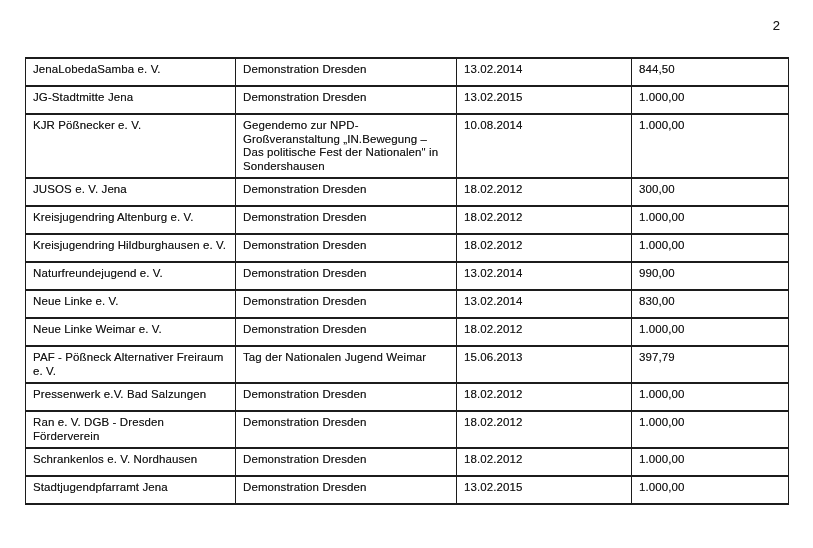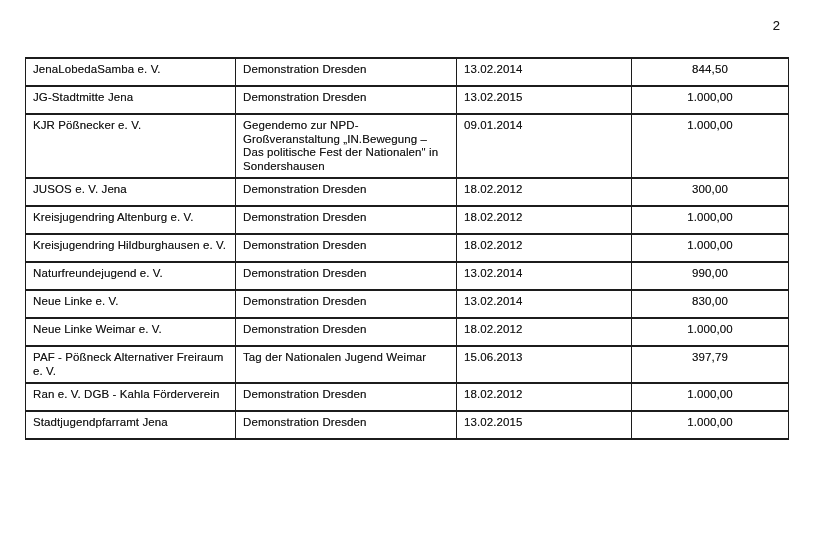--- a/index.html
+++ b/index.html
@@ -41,21 +41,21 @@
     padding: 4px 7px 4px 7px;
     height: 18px; 
     overflow: hidden;
     letter-spacing: 0.1px;
   }
   col.c-org   { width: 210px; }
   col.c-event { width: 221px; }
   col.c-date  { width: 175px; }
   col.c-amount{ width: 157px; }
   td.cell-amount {
-    text-align: center;
+    text-align: left;
     padding-right: 8px;
   }
   
   table.scan-table td, .page-number {
     text-shadow: 0 0 0.4px rgba(20,20,20,0.55);
   }
 </style>
 </head>
 <body>
 
@@ -82,21 +82,21 @@
       <td class="cell-org">JG-Stadtmitte Jena</td>
       <td class="cell-event">Demonstration Dresden</td>
       <td class="cell-date">13.02.2015</td>
       <td class="cell-amount">1.000,00</td>
     </tr>
 
 
     <tr>
       <td class="cell-org">KJR Pößnecker e. V.</td>
       <td class="cell-event">Gegendemo zur NPD-Großveranstaltung „IN.Bewegung – Das politische Fest der Nationalen" in Sondershausen</td>
-      <td class="cell-date">09.01.2014</td>
+      <td class="cell-date">10.08.2014</td>
       <td class="cell-amount">1.000,00</td>
     </tr>
 
     <tr>
       <td class="cell-org">JUSOS e. V. Jena</td>
       <td class="cell-event">Demonstration Dresden</td>
       <td class="cell-date">18.02.2012</td>
       <td class="cell-amount">300,00</td>
     </tr>
 
@@ -136,28 +136,40 @@
     </tr>
 
     <tr>
       <td class="cell-org">PAF - Pößneck Alternativer Freiraum e. V.</td>
       <td class="cell-event">Tag der Nationalen Jugend Weimar</td>
       <td class="cell-date">15.06.2013</td>
       <td class="cell-amount">397,79</td>
     </tr>
 
 
-
     <tr>
-      <td class="cell-org">Ran e. V. DGB - Kahla Förderverein</td>
+      <td class="cell-org">Pressenwerk e.V. Bad Salzungen</td>
       <td class="cell-event">Demonstration Dresden</td>
       <td class="cell-date">18.02.2012</td>
       <td class="cell-amount">1.000,00</td>
     </tr>
 
+    <tr>
+      <td class="cell-org">Ran e. V. DGB - Dresden Förderverein</td>
+      <td class="cell-event">Demonstration Dresden</td>
+      <td class="cell-date">18.02.2012</td>
+      <td class="cell-amount">1.000,00</td>
+    </tr>
+
+    <tr>
+      <td class="cell-org">Schrankenlos e. V. Nordhausen</td>
+      <td class="cell-event">Demonstration Dresden</td>
+      <td class="cell-date">18.02.2012</td>
+      <td class="cell-amount">1.000,00</td>
+    </tr>
 
     <tr>
       <td class="cell-org">Stadtjugendpfarramt Jena</td>
       <td class="cell-event">Demonstration Dresden</td>
       <td class="cell-date">13.02.2015</td>
       <td class="cell-amount">1.000,00</td>
     </tr>
   </tbody>
   </table>
 

